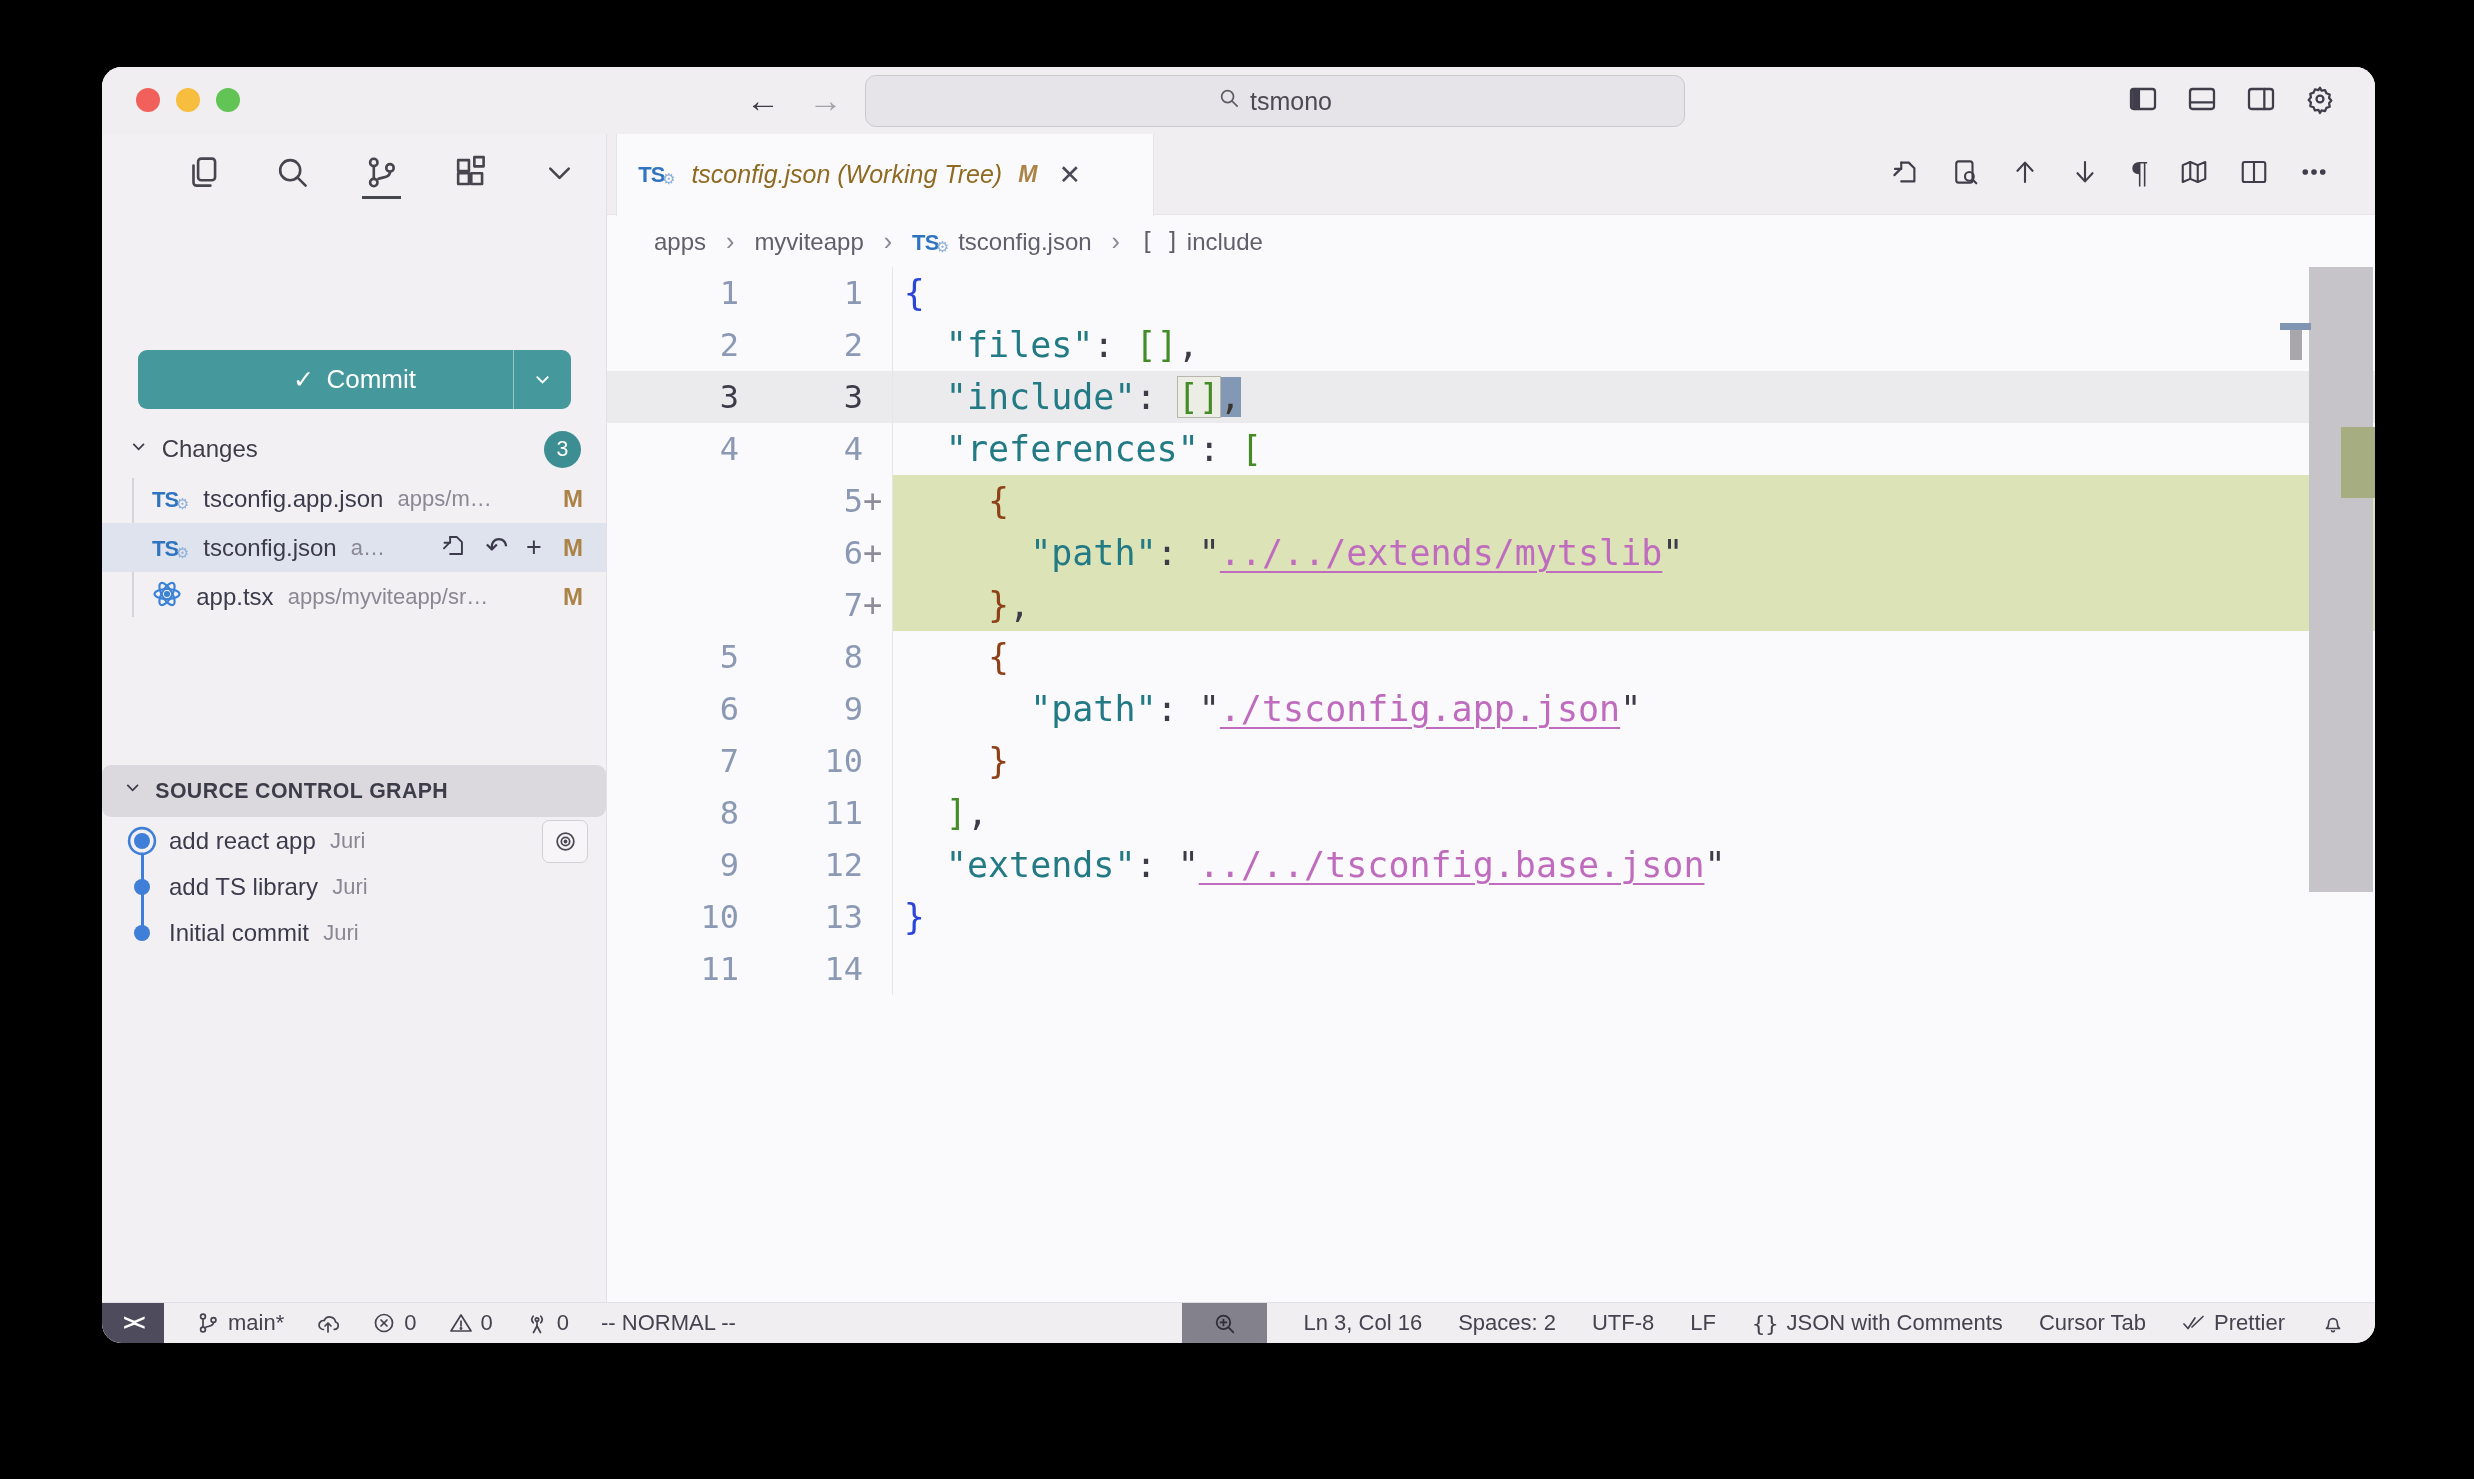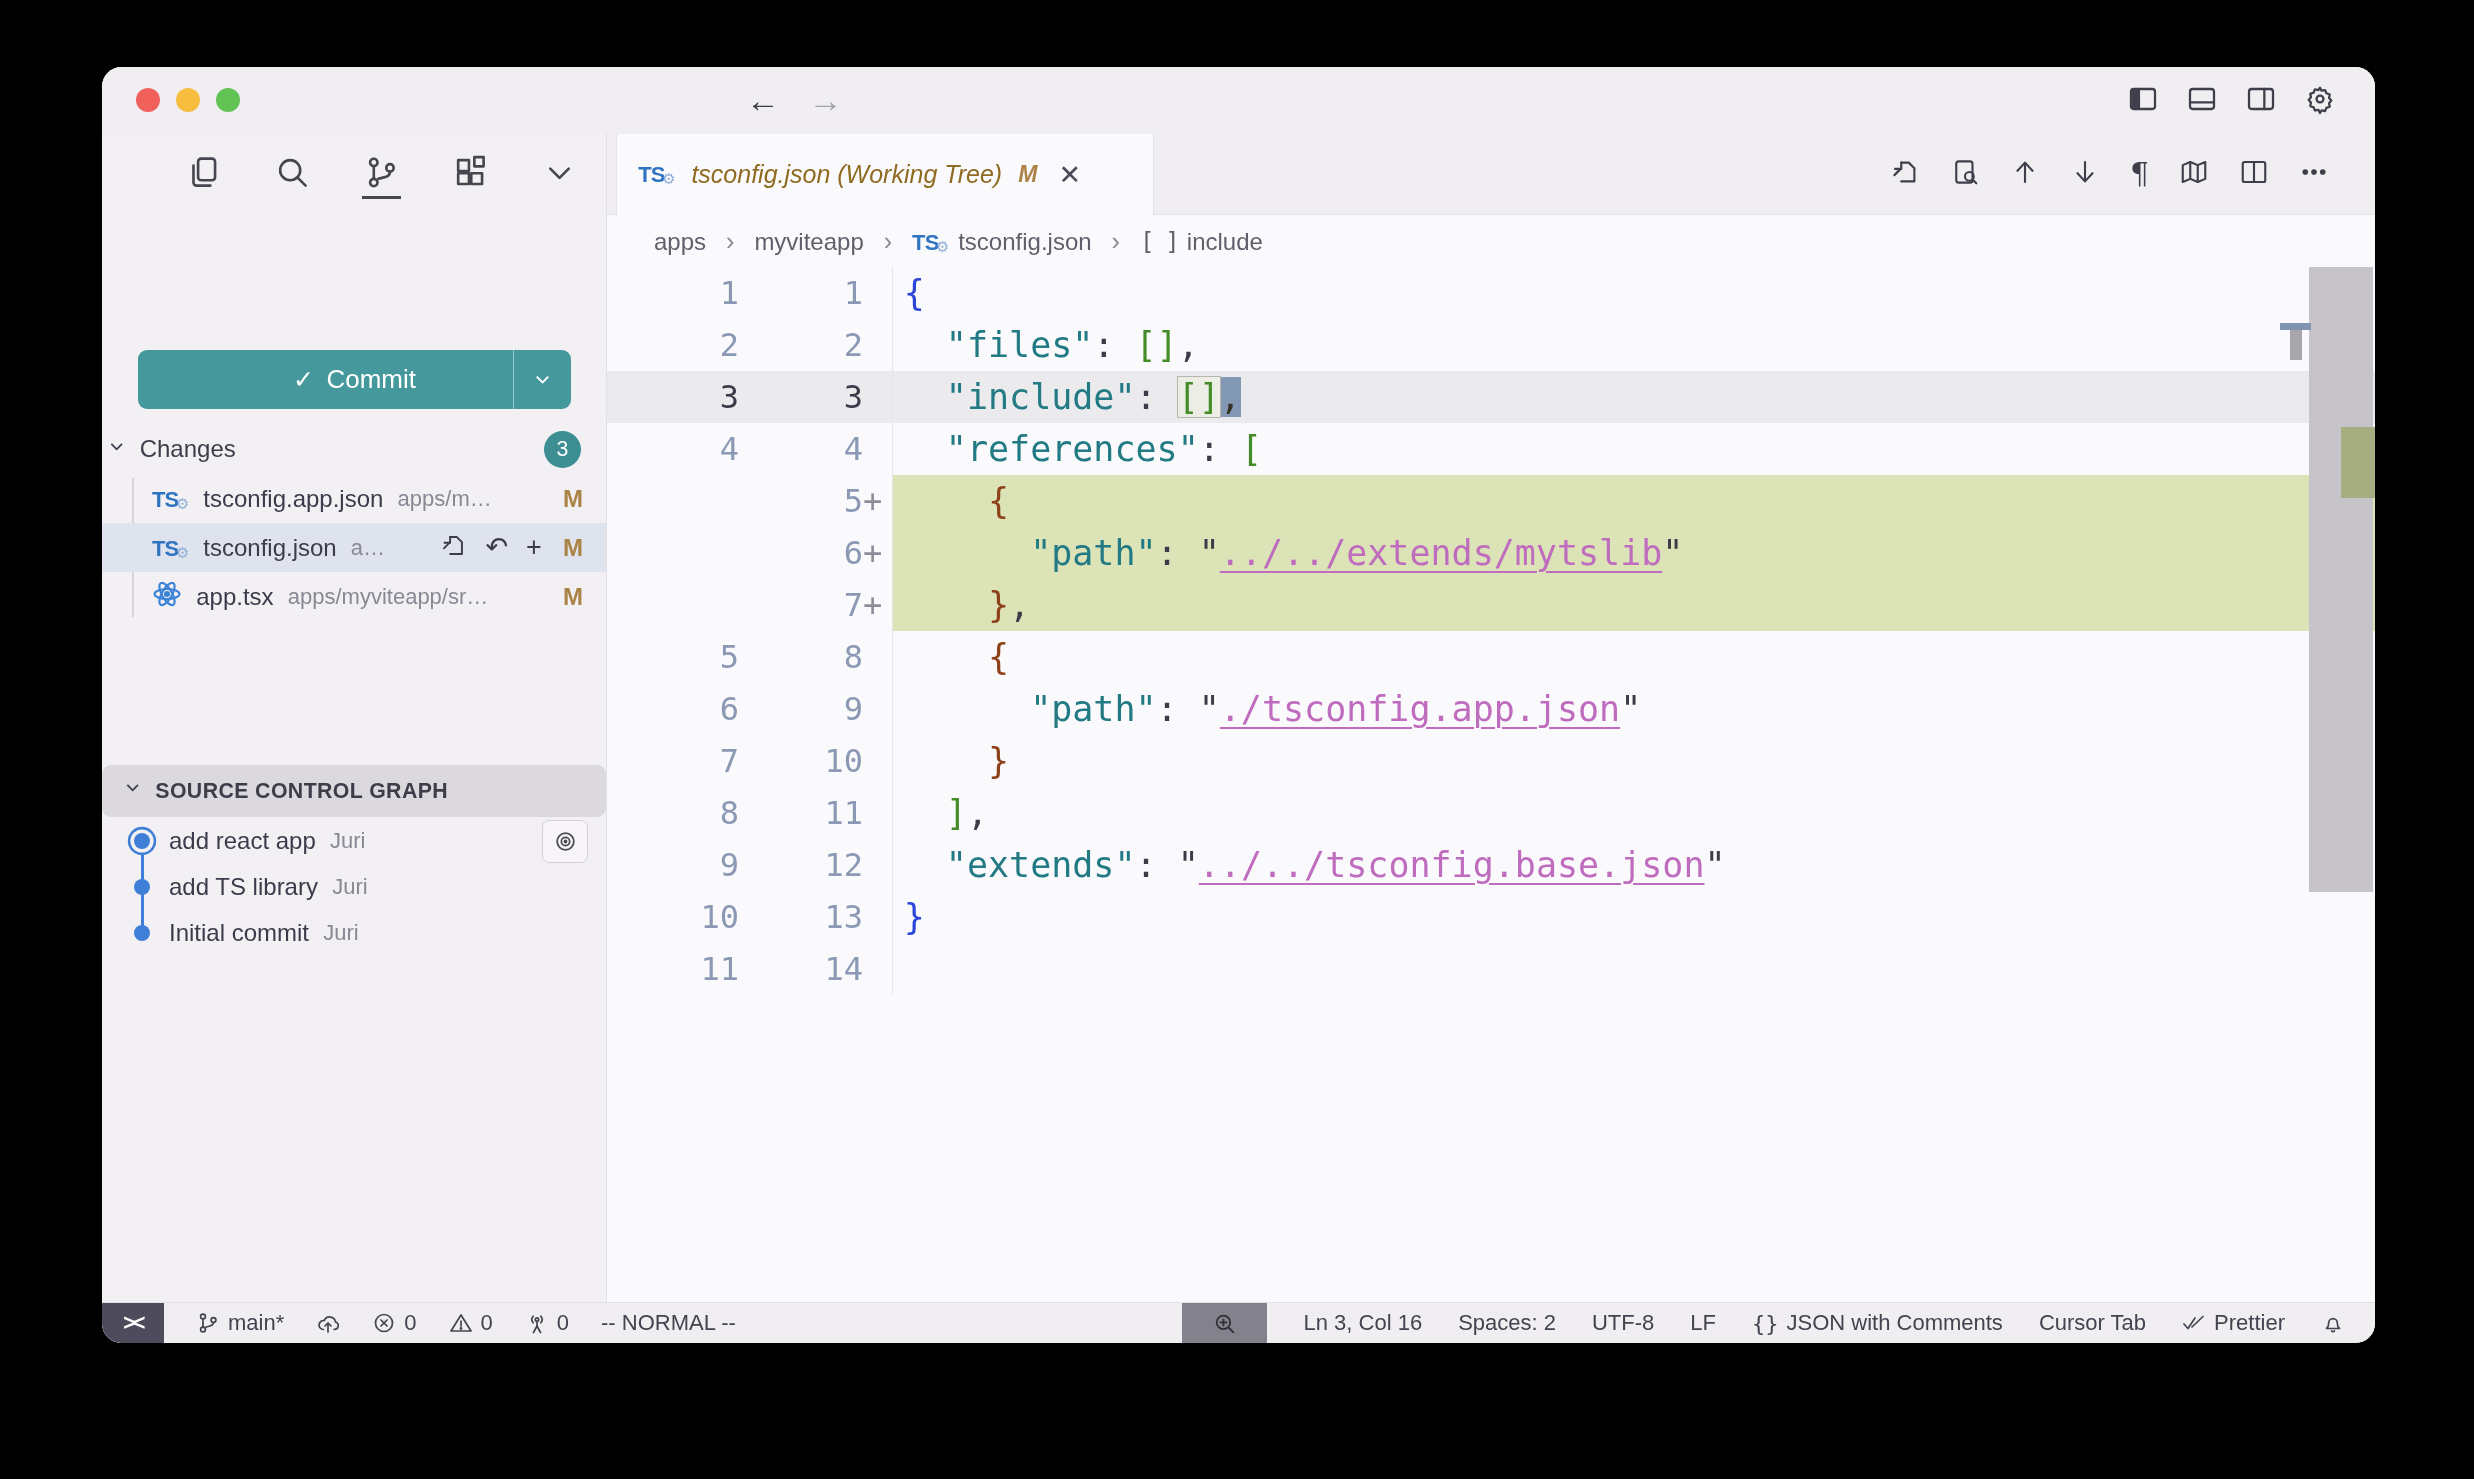--- a/index.html
+++ b/index.html
@@ -47,21 +47,21 @@
   .msg input::placeholder{color:#88868f;}
   .msg .ic svg{width:27px;height:27px;color:#55545e;}
   .commit{position:absolute;left:36px;top:216px;width:433px;height:59px;background:#45989b;border:none;border-radius:9px;
           color:#fff;font-size:26px;display:flex;align-items:center;justify-content:center;gap:12.4px;
           font-family:"Liberation Sans",sans-serif;cursor:pointer;}
   .commit .chk{font-size:25px;}
   .commit .dd{position:absolute;right:0;top:0;width:57px;height:100%;border-left:1.8px solid rgba(255,255,255,.45);
               display:flex;align-items:center;justify-content:center;}
   .commit .dd svg{width:23px;height:23px;}
   .tree-head{position:absolute;left:0;top:293px;width:100%;height:44px;display:flex;align-items:center;gap:12.4px;
-             padding:0 25px 0 4px;box-sizing:border-box;font-size:24px;color:#3d3c49;}
+             padding:0 25px 0 26px;box-sizing:border-box;font-size:24px;color:#3d3c49;}
   .tree-head .ic svg{width:21.3px;height:21.3px;}
   .badge{margin-left:auto;min-width:37px;height:37px;border-radius:18.7px;background:#3d8e92;color:#fff;font-size:21.3px;
          display:flex;align-items:center;justify-content:center;}
   #changes{position:absolute;left:0;top:340px;width:100%;}
   #changes::before{content:"";position:absolute;left:30px;top:3.6px;bottom:3.6px;width:1.8px;background:#d6d4d8;}
   .frow{position:relative;height:49px;display:flex;align-items:center;padding:0 23px 0 50px;gap:14.2px;font-size:24px;color:#3c3b4b;}
   .frow.selected{background:#dfe3ed;}
   .frow .fname{white-space:nowrap;}
   .frow .fdesc{color:#8a8894;font-size:22px;white-space:nowrap;overflow:hidden;text-overflow:ellipsis;flex:1;min-width:0;}
   .frow .facts{display:flex;gap:18px;color:#3c3b4b;align-items:center;}
@@ -149,20 +149,29 @@
 
     <div class="titlebar">
       <div class="traffic">
         <span class="tl r"></span>
         <span class="tl y"></span>
         <span class="tl g"></span>
       </div>
       <div class="nav">
         <span class="back">←</span>
         <span class="fwd">→</span>
+      </div>
+      <div class="searchbox">
+        <span class="ic">
+          <svg viewBox="0 0 24 24" fill="none" stroke="currentColor" stroke-width="1.8" stroke-linecap="round">
+              <circle cx="10" cy="10" r="6.2"></circle>
+              <line x1="14.6" y1="14.6" x2="20" y2="20"></line>
+            </svg>
+        </span>
+        <span>tsmono</span>
       </div>
       <div id="tb-right">
           <span class="ic"><svg viewBox="0 0 24 24" fill="none" stroke="currentColor" stroke-width="1.7" stroke-linecap="round" stroke-linejoin="round">
               <rect x="3" y="4.5" width="18" height="15" rx="2"></rect>
               <path d="M3.8 5.2h6v13.6h-6z" fill="currentColor" stroke="none"></path>
             </svg></span>
           <span class="ic"><svg viewBox="0 0 24 24" fill="none" stroke="currentColor" stroke-width="1.7" stroke-linecap="round" stroke-linejoin="round">
               <rect x="3" y="4.5" width="18" height="15" rx="2"></rect>
               <line x1="3" y1="14.5" x2="21" y2="14.5"></line>
             </svg></span>

